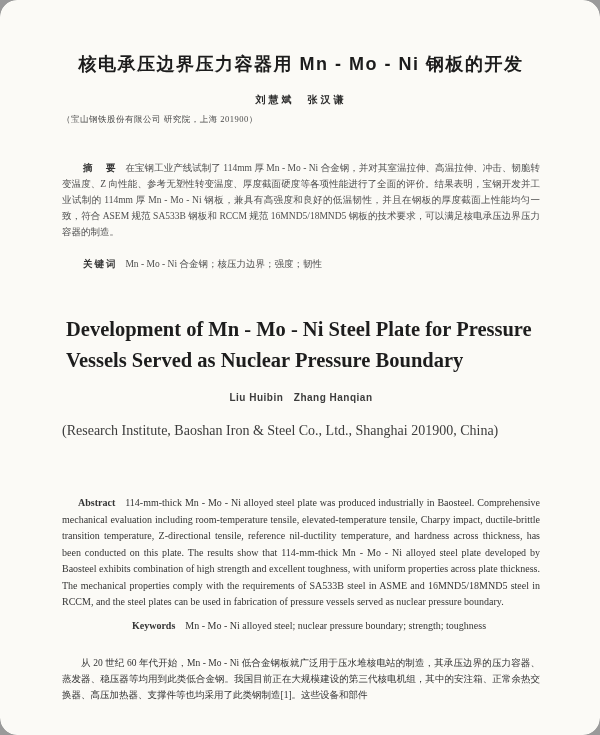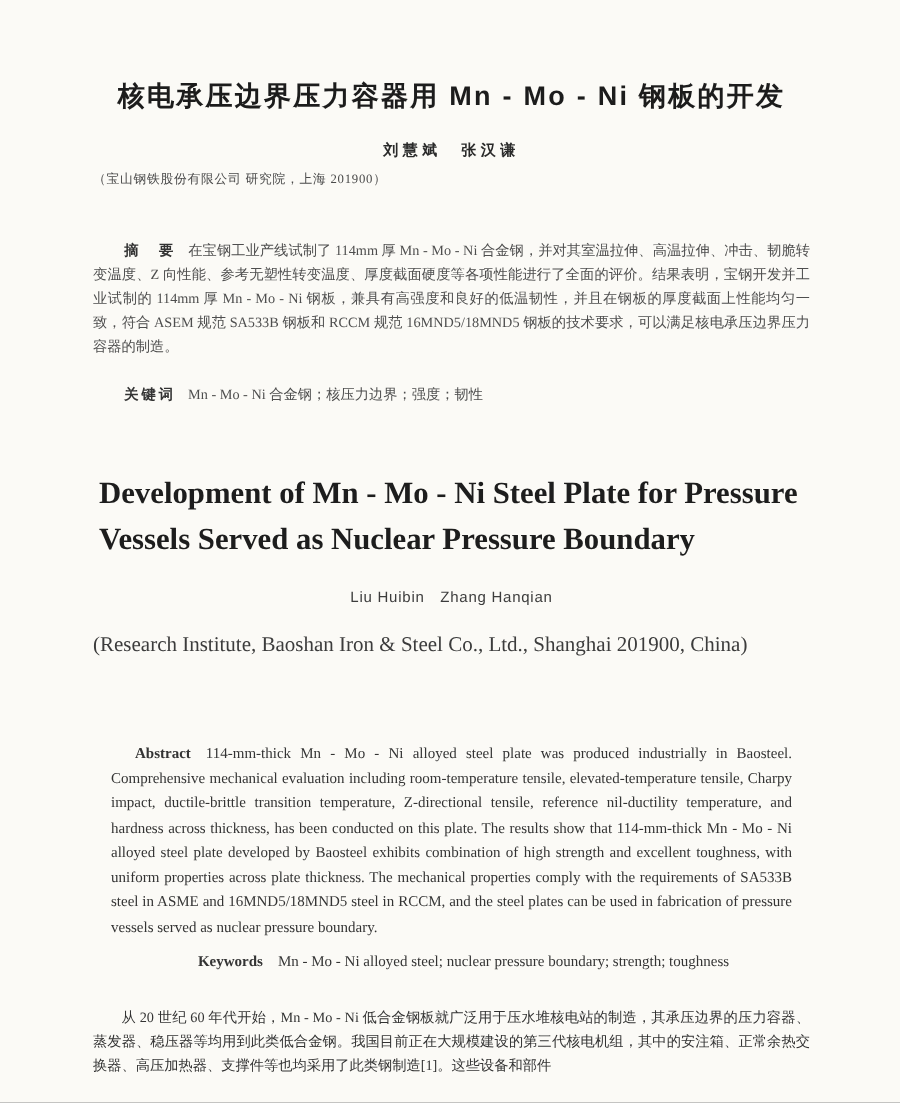--- a/index.html
+++ b/index.html
@@ -1,15 +1,15 @@
 <!DOCTYPE html>
 <html><head>
 <meta charset="utf-8">
 <style>
-  * { box-sizing: border-box; }
+  * { box-sizing: border-box; border-radius: 17px; }
   html, body { margin: 0; padding: 0; background: #9a9a9a; }
   .page {
     width: 600px; height: 735px; margin: 0 auto;
     background: #fbfaf6; overflow: hidden; position: relative;
     color: #2f2f2f;
     font-family: "Liberation Serif", "DejaVu Serif", serif;
   }
   .content { padding: 44px 60px 0 62px; }
 
   .title-cn {
@@ -41,25 +41,26 @@
 
   .title-en {
     margin: 42px auto 0; width: 470px;
     font-size: 20.5px; line-height: 31px; font-weight: 700;
     text-align: left; color: #1d1d1d;
   }
   .authors-en {
     margin-top: 15px; text-align: center; font-size: 10px; color: #3c3c3c;
     font-family: "Liberation Sans", "DejaVu Sans", sans-serif;
     letter-spacing: .5px;
+    font-weight: bold;
   }
   .affil-en { margin-top: 18px; font-size: 14px; color: #3c3c3c; }
 
   .abstract-en {
-    margin: 56px 12px 0; font-size: 10px; line-height: 16.5px;
+    margin: 56px 0 0; font-size: 10px; line-height: 16.5px;
     text-align: justify; text-indent: 1.6em; color: #343434;
   }
   .abstract-en .label, .keywords-en .label { font-weight: 700; margin-right: 10px; }
   .keywords-en {
     margin: 7px 0 0; font-size: 10px; line-height: 16px;
     text-indent: 1.6em; color: #343434; text-align: center;
   }
 
   .columns {
     display: flex; gap: 15px; margin-top: 21px;

